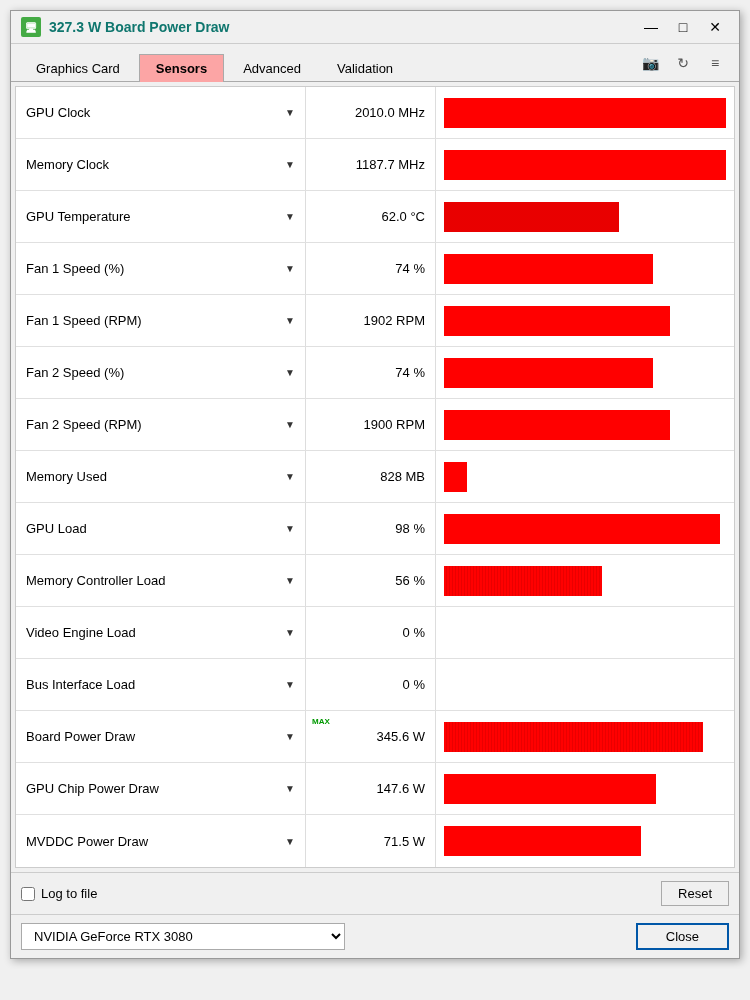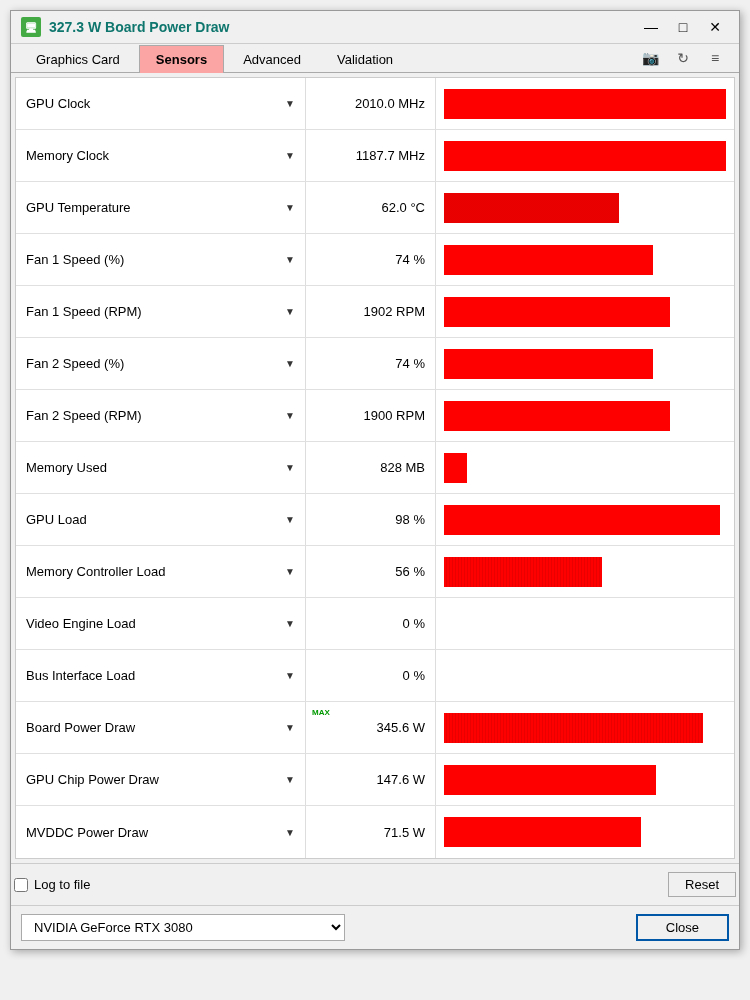--- a/index.html
+++ b/index.html
@@ -69,20 +69,21 @@
     .tab-bar {
       display: flex;
       align-items: center;
       background: #f0f0f0;
       border-bottom: 1px solid #aaa;
       padding: 0 8px;
       justify-content: space-between;
     }
     .tabs {
       display: flex;
+      margin-top: 9px;
     }
     .tab {
       padding: 6px 16px;
       cursor: pointer;
       border: 1px solid transparent;
       border-bottom: none;
       font-size: 13px;
       color: #000;
       margin-right: 2px;
       position: relative;
@@ -208,21 +209,21 @@
       top: 0; left: 0; right: 0; bottom: 0;
       background: repeating-linear-gradient(
         90deg,
         rgba(180,0,0,0.6) 0px,
         rgba(255,0,0,0.9) 1px,
         rgba(180,0,0,0.6) 2px
       );
     }
 
     .footer {
-      padding: 8px 3px;
+      padding: 8px 10px;
       display: flex;
       align-items: center;
       justify-content: space-between;
       background: #f0f0f0;
       border-top: 1px solid #ccc;
       gap: 20px;
     }
     .log-check {
       display: flex;
       align-items: center;

